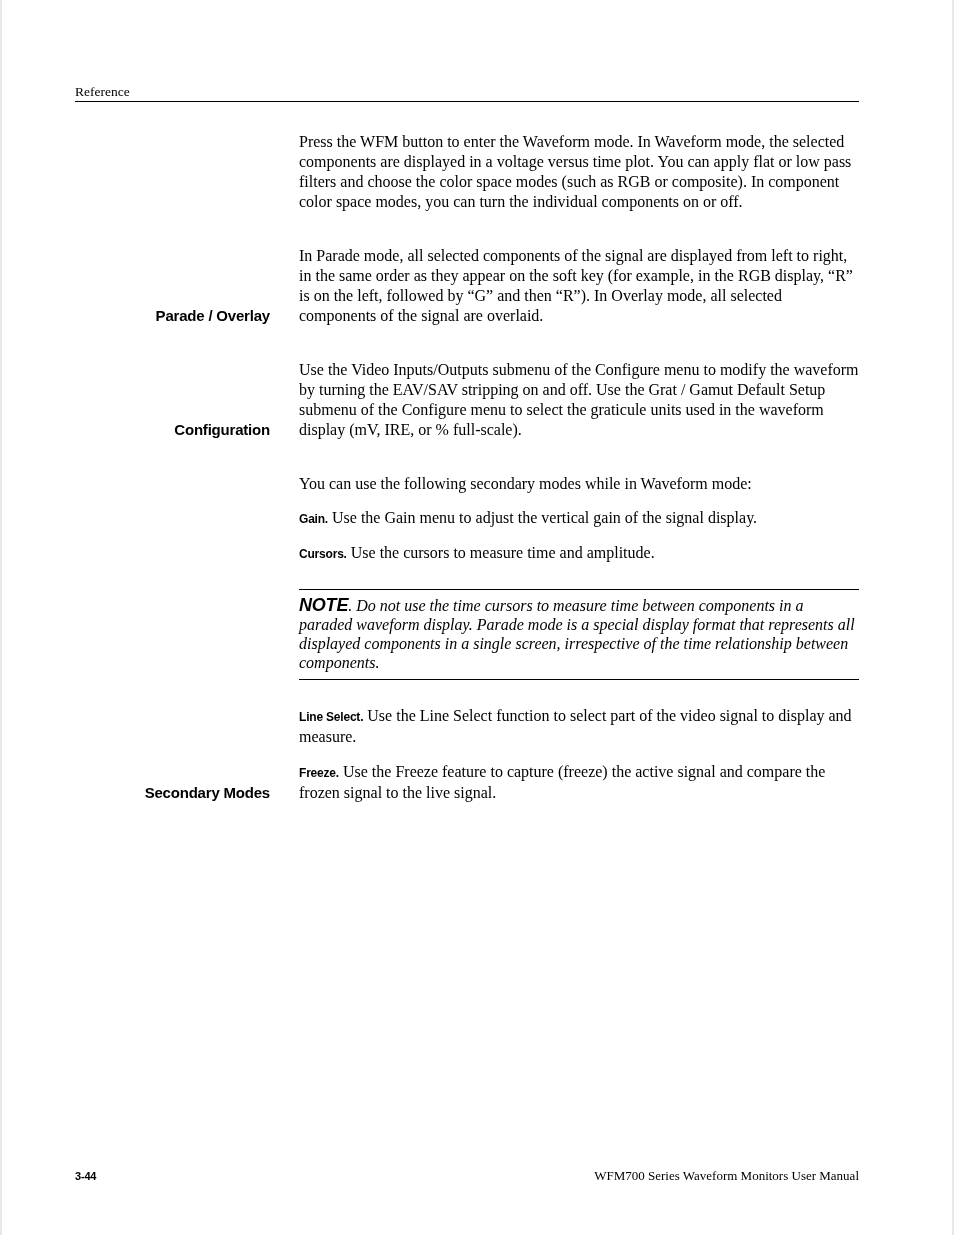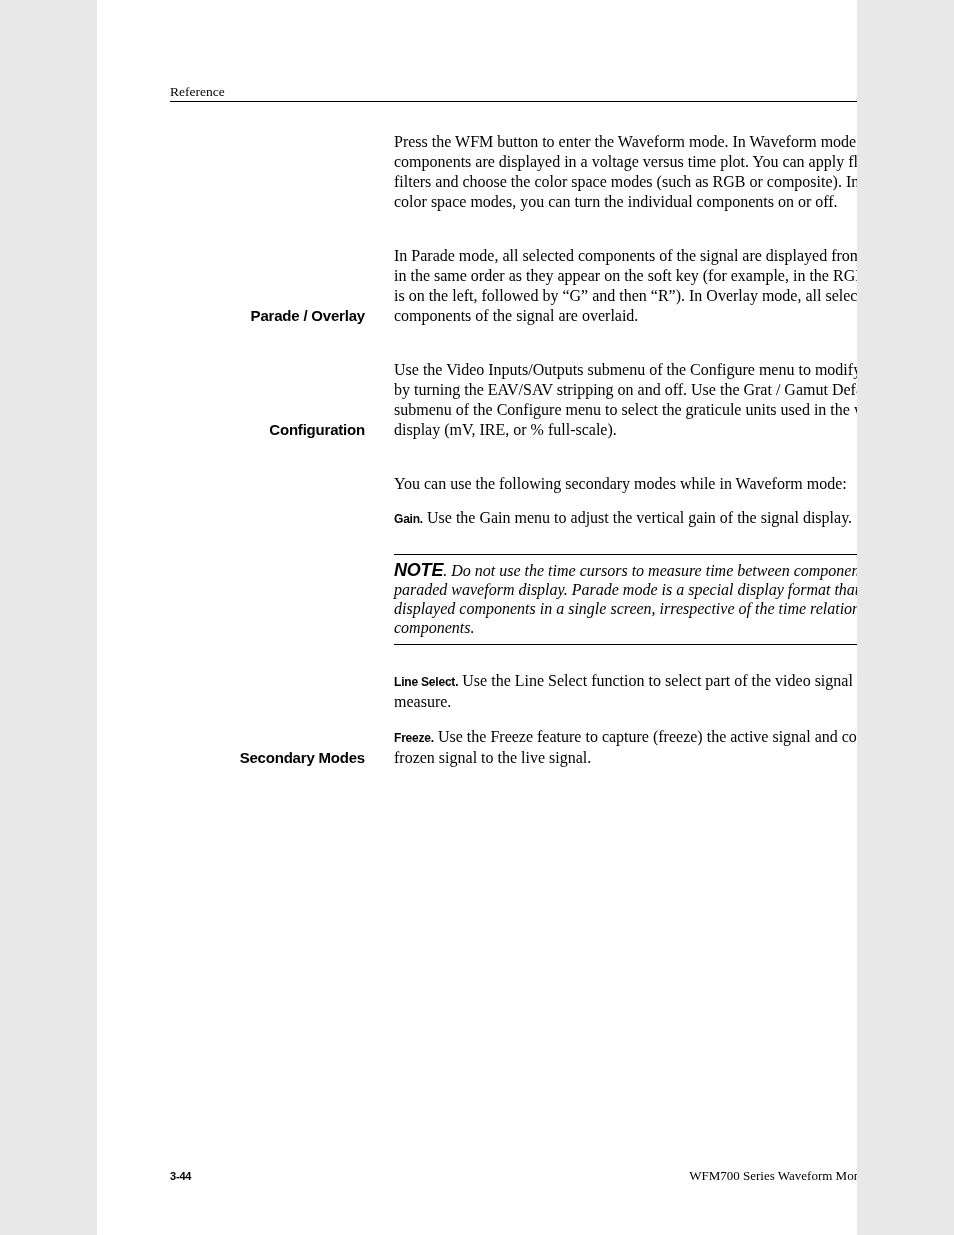--- a/index.html
+++ b/index.html
@@ -1,19 +1,19 @@
 <!DOCTYPE html>
 <html><head>
 <meta charset="utf-8">
 <style>
   * { box-sizing: border-box; }
   html, body { margin: 0; padding: 0; background: #e8e8e8; }
   .page {
     position: relative;
-    width: 760px;
+    width: 950px;
     height: 1235px;
     margin: 0 auto;
     background: #ffffff;
     color: #000000;
     font-family: "Liberation Serif", serif;
     overflow: hidden;
   }
   .doc {
     position: absolute;
     left: 73px;
@@ -143,20 +143,21 @@
       </div>
     </div>
 
     <div class="row sect">
       <div class="label-col">Secondary Modes</div>
       <div class="body-col">
         <p class="para">You can use the following secondary modes while in Waveform mode:</p>
 
         <p class="para sub"><span class="lead">Gain.</span><span> Use the Gain menu to adjust the vertical gain of the signal display.</span></p>
 
+        <p class="para sub"><span class="lead">Cursors.</span><span> Use the cursors to measure time and amplitude.</span></p>
 
         <div class="note">
           <p class="para note-text"><span class="note-lead">NOTE</span><span>. Do not use the time cursors to measure time between components in a paraded waveform display. Parade mode is a special display format that represents all displayed components in a single screen, irrespective of the time relationship between components.</span></p>
         </div>
 
         <p class="para sub after-note"><span class="lead">Line Select.</span><span> Use the Line Select function to select part of the video signal to display and measure.</span></p>
 
         <p class="para sub freeze"><span class="lead">Freeze.</span><span> Use the Freeze feature to capture (freeze) the active signal and compare the frozen signal to the live signal.</span></p>
       </div>
     </div>

